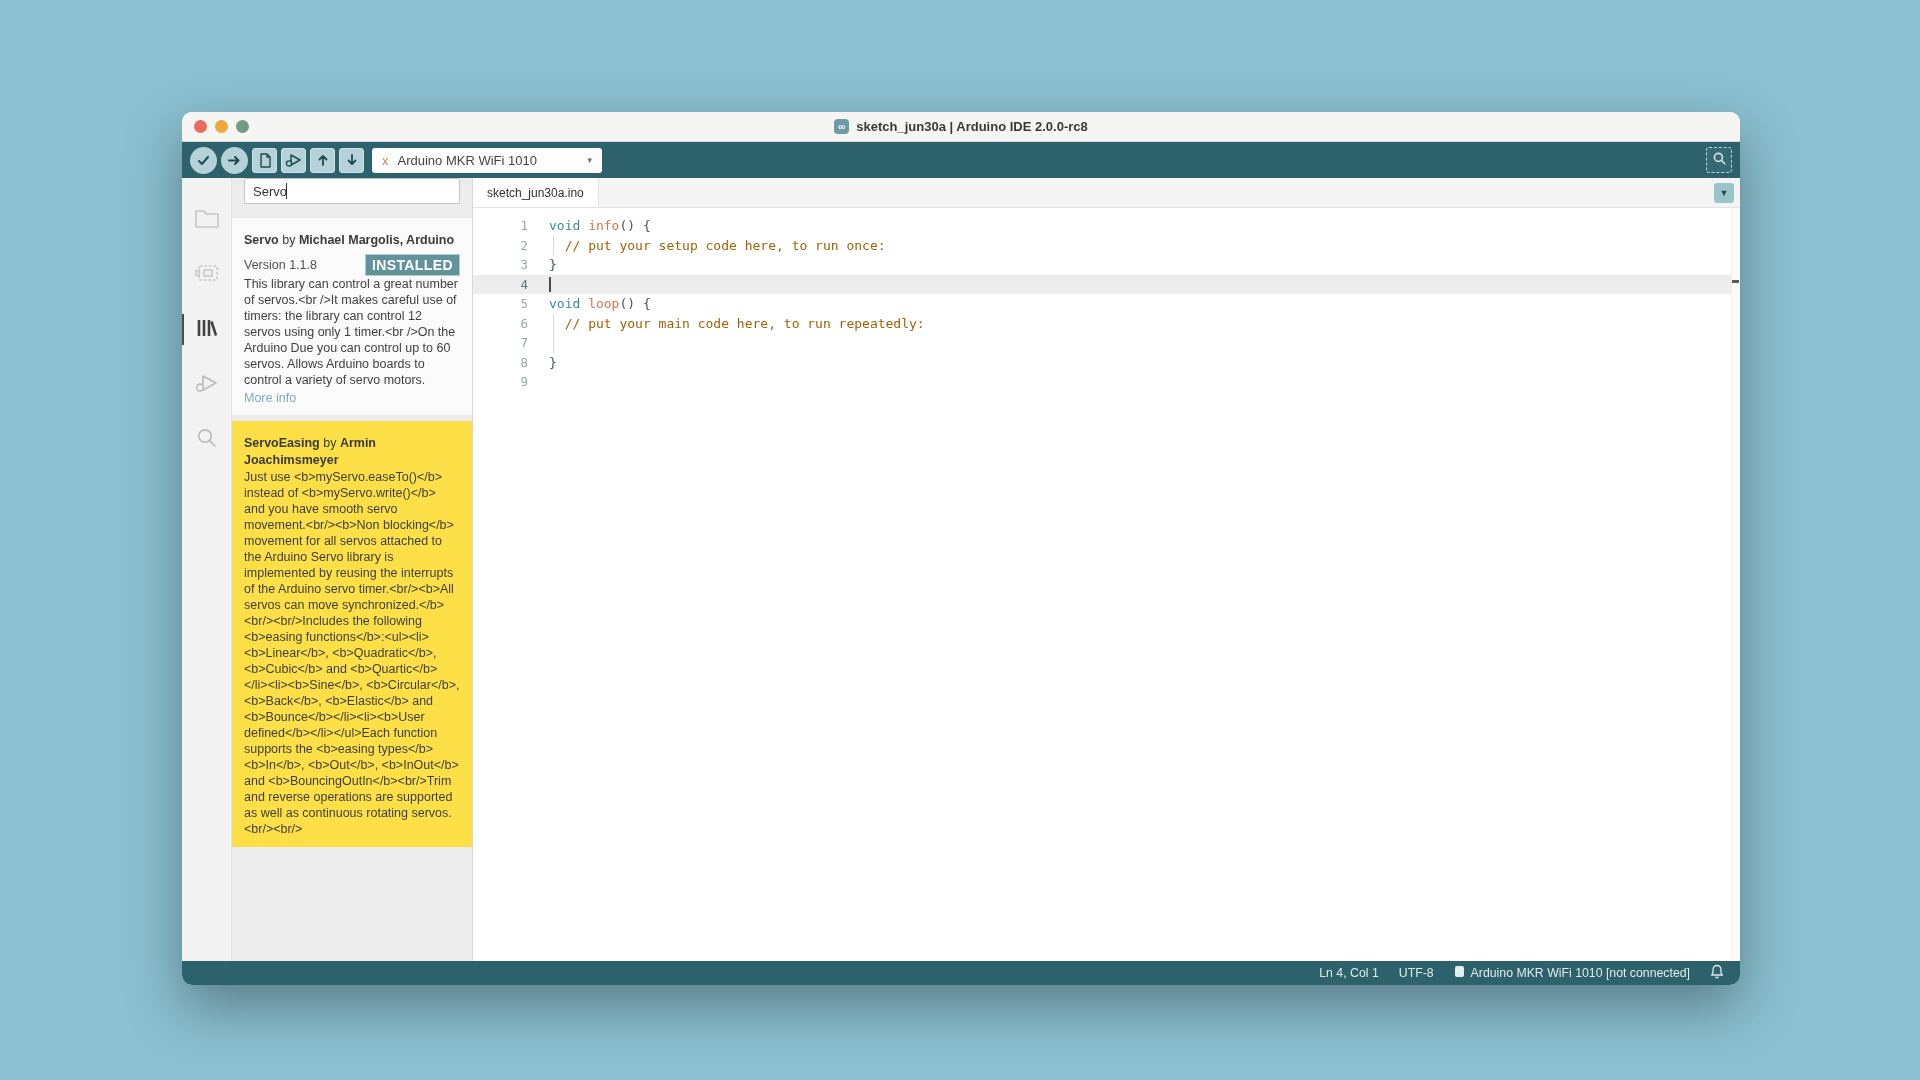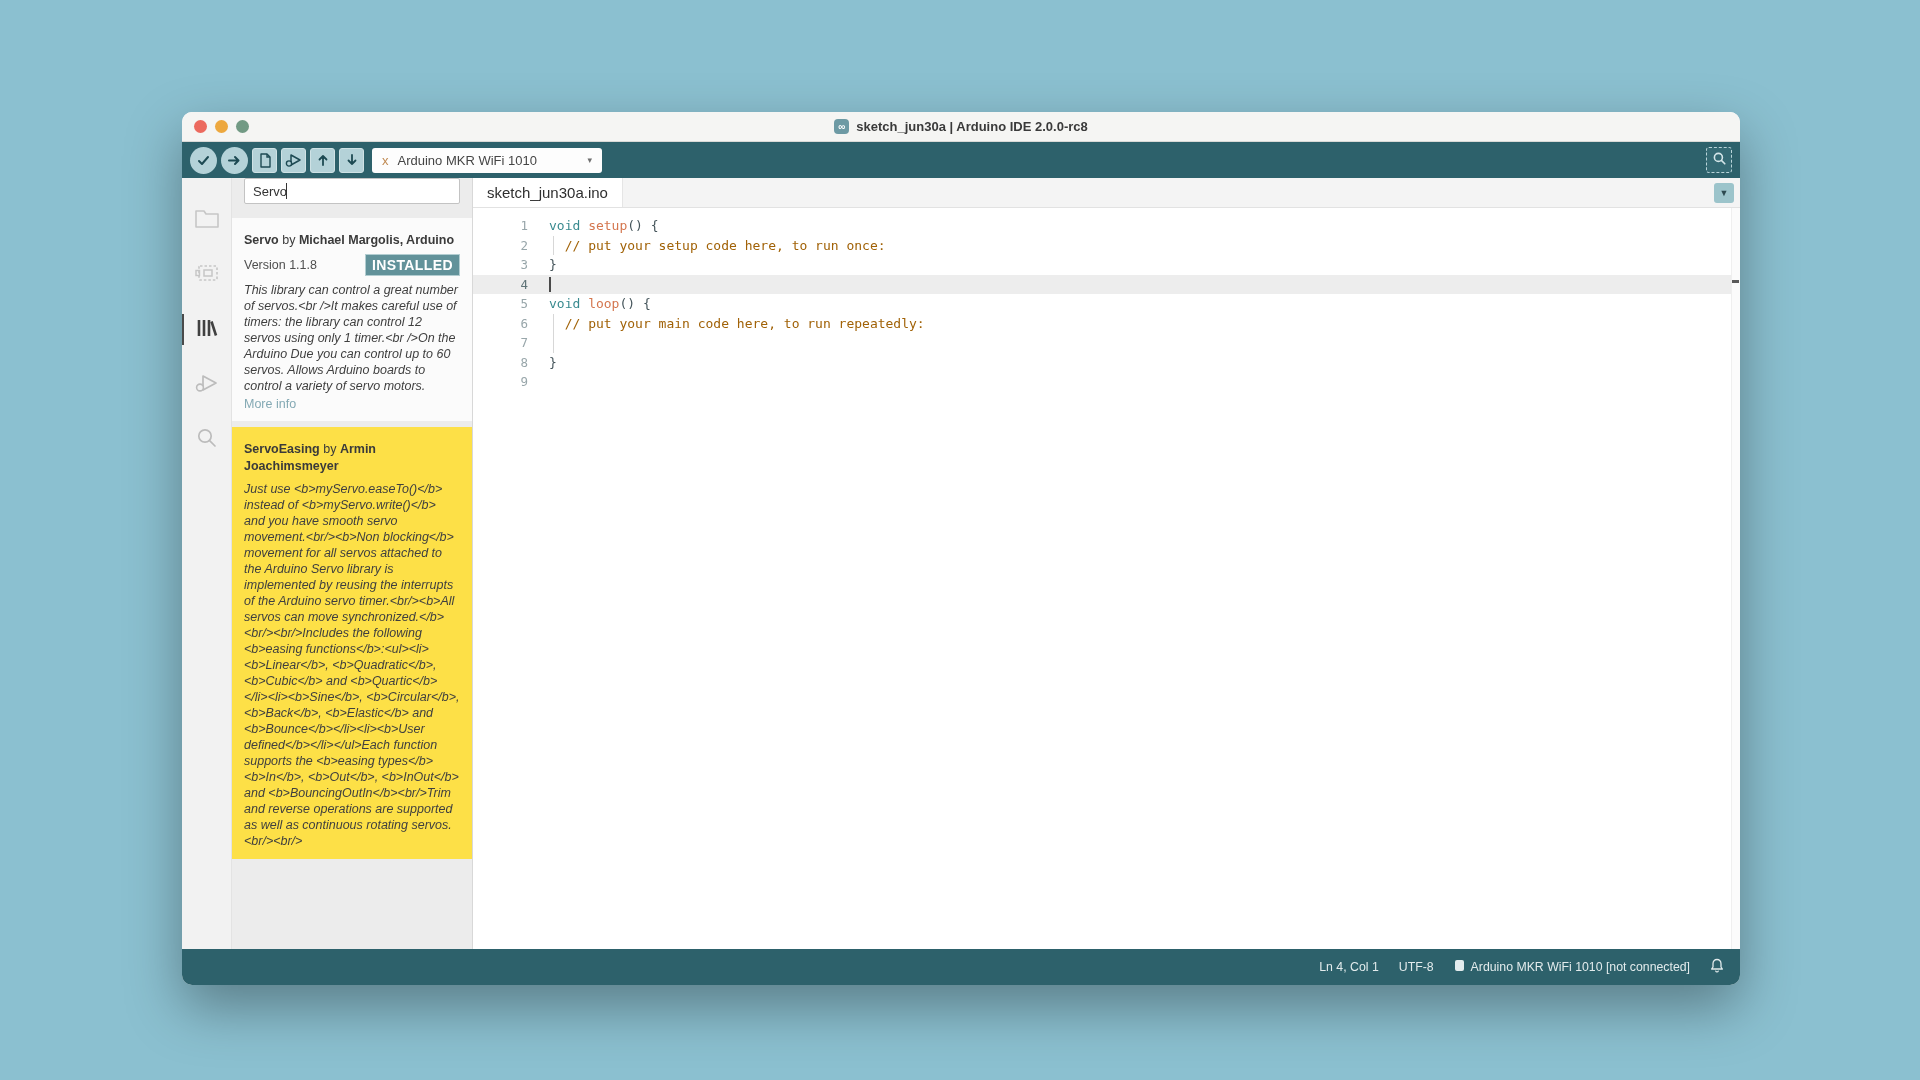--- a/index.html
+++ b/index.html
@@ -58,48 +58,48 @@
   .lm-results { margin-top:14px; flex:1; overflow:hidden; }
   .lib-entry { padding:14px 12px 10px 12px; font-size:12.5px; color:#3f3f3f; cursor:pointer; }
   .lib-entry.first { background:#fbfbfb; }
   .lib-entry.alt { background:#fde047; margin-top:6px; }
   .lib-title { font-weight:bold; color:#3a3a3a; line-height:17px; }
   .lib-title .by { font-weight:normal; }
   .lib-meta { display:flex; align-items:center; justify-content:space-between; margin-top:5px; }
   .lib-version { color:#4f4f4f; }
   .lib-badge { background:#62929a; border:1px solid #b2cdd1; color:#fff; font-size:14px;
     font-weight:bold; padding:2px 6px; letter-spacing:.4px; }
-  .lib-desc { margin-top:6px; line-height:16px; word-wrap:break-word;font-style:italic; }
+  .lib-desc { line-height:16px; word-wrap:break-word; }
   .lib-more { color:#84a9b4; margin-top:3px; cursor:pointer; }
 
   
   .editor { flex:1; display:flex; flex-direction:column; min-width:0; background:#fff; }
   .tabbar { height:30px; background:#f4f4f4; border-bottom:1px solid #e2e2e2; display:flex;
     align-items:stretch; flex:0 0 auto; position:relative; }
   .tab { background:#fff; border-right:1px solid #e5e5e5; padding:0 14px; display:flex;
-    align-items:center; font-size:15px; color:#2f2f2f; cursor:pointer;text-align:center; }
+    align-items:center; font-size:12px; color:#2f2f2f; cursor:pointer;text-align:center; }
   .tab-dd { position:absolute; right:6px; top:5px; width:20px; height:20px; background:#9cc4cb;
     border-radius:3px; display:flex; align-items:center; justify-content:center; font-size:9px;
     color:#2d4a50; cursor:pointer; }
   .code-area { flex:1; position:relative; padding-top:8px; font-family:"DejaVu Sans Mono",monospace;
     font-size:13px; overflow:hidden; }
   .code-line { display:flex; height:19.5px; line-height:19.5px; position:relative; }
   .code-line.current { background:#ededed; }
   .line-num { width:55px; text-align:right; color:#98a6aa; flex:0 0 auto; font-size:12.5px; }
   .code-line.current .line-num { color:#5f7377; }
   .line-text { margin-left:21px; position:relative; white-space:pre; }
   .indent-guide { position:absolute; left:4px; top:0; bottom:0; border-left:1px solid #d7d7d7; }
   .code-caret { position:absolute; left:0; top:2px; bottom:2px; border-left:2px solid #4a4a4a; }
   .tok-kw { color:#398a8f; } .tok-fn { color:#d4764e; } .tok-cm { color:#a16207; } .tok-pl { color:#44545a; }
   .overview-ruler { position:absolute; right:0; top:0; bottom:0; width:9px; background:#fbfbfb;
     border-left:1px solid #efefef; }
   .ruler-mark { position:absolute; right:1px; top:72px; width:7px; height:3px; background:#5a5a5a; }
 
   
-  .statusbar { height:36px; background:#2d616b; flex:0 0 auto; display:flex; align-items:center;
+  .statusbar { height:24px; background:#2d616b; flex:0 0 auto; display:flex; align-items:center;
     justify-content:flex-end; gap:20px; padding-right:16px; font-size:12.3px; color:#e2ebec; }
   .sb-item { display:flex; align-items:center; gap:6px; cursor:pointer; }
 </style>
 </head>
 <body>
 
 <div class="window">
 
   <div class="titlebar">
     <div class="traffic">
@@ -233,21 +233,21 @@
 
     <div class="editor">
       <div class="tabbar">
         <div class="tab">sketch_jun30a.ino</div>
         <div class="tab-dd">▼</div>
       </div>
       <div class="code-area">
         <div id="code-lines">
             <div class="code-line">
               <div class="line-num">1</div>
-              <div class="line-text"><span class="tok-kw">void</span><span class="tok-pl"> </span><span class="tok-fn">setup</span><span class="tok-pl">() {</span></div>
+              <div class="line-text"><span class="tok-kw">void</span><span class="tok-pl"> </span><span class="tok-fn">info</span><span class="tok-pl">() {</span></div>
             </div>
             <div class="code-line">
               <div class="line-num">2</div>
               <div class="line-text"><span class="indent-guide"></span><span class="tok-cm">  // put your setup code here, to run once:</span></div>
             </div>
             <div class="code-line">
               <div class="line-num">3</div>
               <div class="line-text"><span class="tok-pl">}</span></div>
             </div>
             <div class="code-line current">

